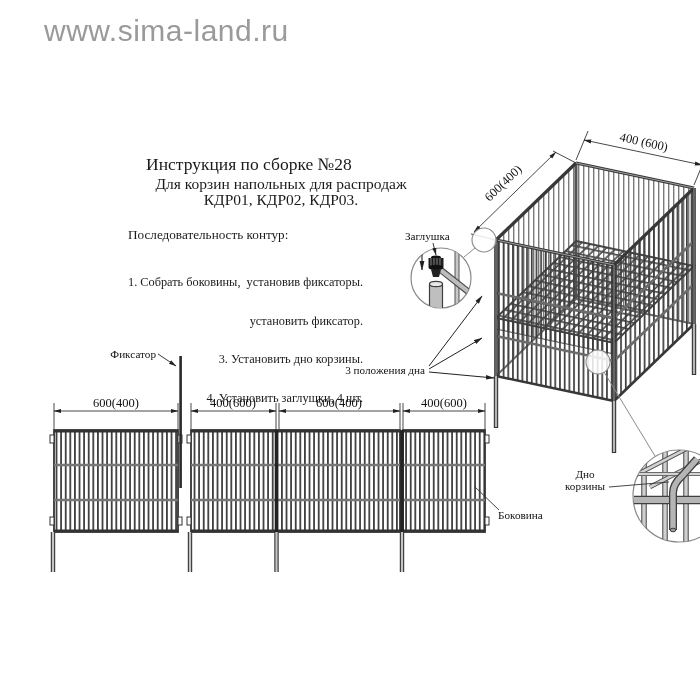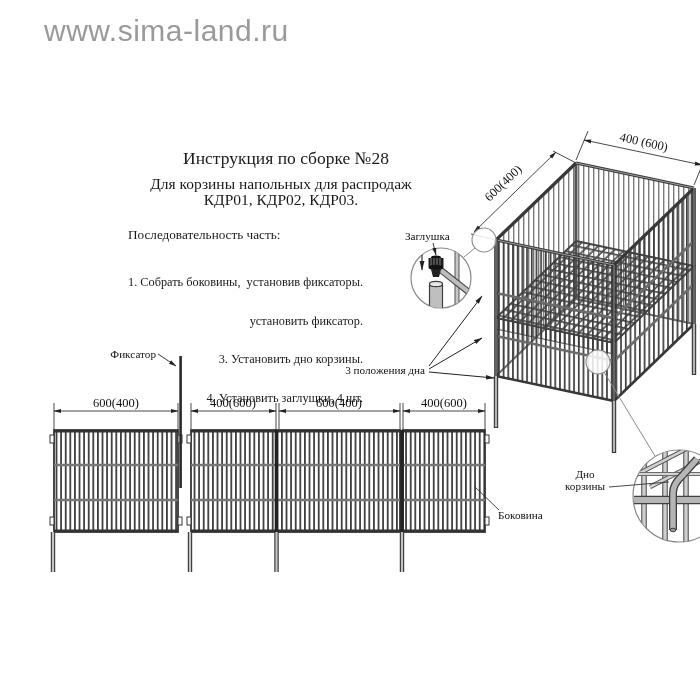--- a/index.html
+++ b/index.html
@@ -1,39 +1,39 @@
 <!DOCTYPE html>
 <html><head>
 <meta charset="utf-8">
 <style>
   html,body{margin:0;padding:0;background:#fff;}
   .page{position:relative;width:700px;height:572px;background:#ffffff;overflow:hidden;
         font-family:"Liberation Serif",serif;color:#1a1a1a;margin-left:28px;}
   .abs{position:absolute;}
   .watermark{left:16px;top:14px;font-family:"Liberation Sans",sans-serif;
              font-size:30px;color:#9a9a9a;letter-spacing:.5px;}
-  .title{left:118px;top:148px;width:280px;text-align:center;font-size:17.5px;}
+  .title{left:118px;top:154px;width:280px;font-size:17.5px;}
   .sub1{left:103px;top:175px;width:300px;text-align:center;font-size:15.5px;}
   .sub2{left:103px;top:191px;width:300px;text-align:center;font-size:15.5px;}
   .heading{left:100px;top:227px;font-size:13.2px;}
   .steps{left:100px;top:250px;font-size:12.3px;line-height:12.9px;white-space:pre;text-align:right;}
   svg text{font-family:"Liberation Serif",serif;fill:#111;}
   .lbl{font-size:11.2px;}
   .dim{font-size:12.5px;}
 </style>
 </head>
 <body>
 
 <div class="page">
 
   <div class="abs watermark">www.sima-land.ru</div>
   <div class="abs title">Инструкция по сборке №28</div>
-  <div class="abs sub1">Для корзины напольных для распродаж</div>
+  <div class="abs sub1">Для корзин напольных для распродаж</div>
   <div class="abs sub2">КДР01, КДР02, КДР03.</div>
-  <div class="abs heading">Последовательность часть:</div>
+  <div class="abs heading">Последовательность контур:</div>
   <div class="abs steps">
     <div>1. Собрать боковины,  установив фиксаторы.</div>
     <div>установить фиксатор.</div>
     <div>3. Установить дно корзины.</div>
     <div>4. Установить заглушки, 4 шт.</div>
   </div>
 
   <svg class="abs" style="left:0;top:0" width="700" height="700" viewBox="0 0 700 700">
     <defs>
       <marker id="arr" viewBox="0 0 10 6" refX="9" refY="3" markerWidth="9" markerHeight="5.4" orient="auto-start-reverse">

